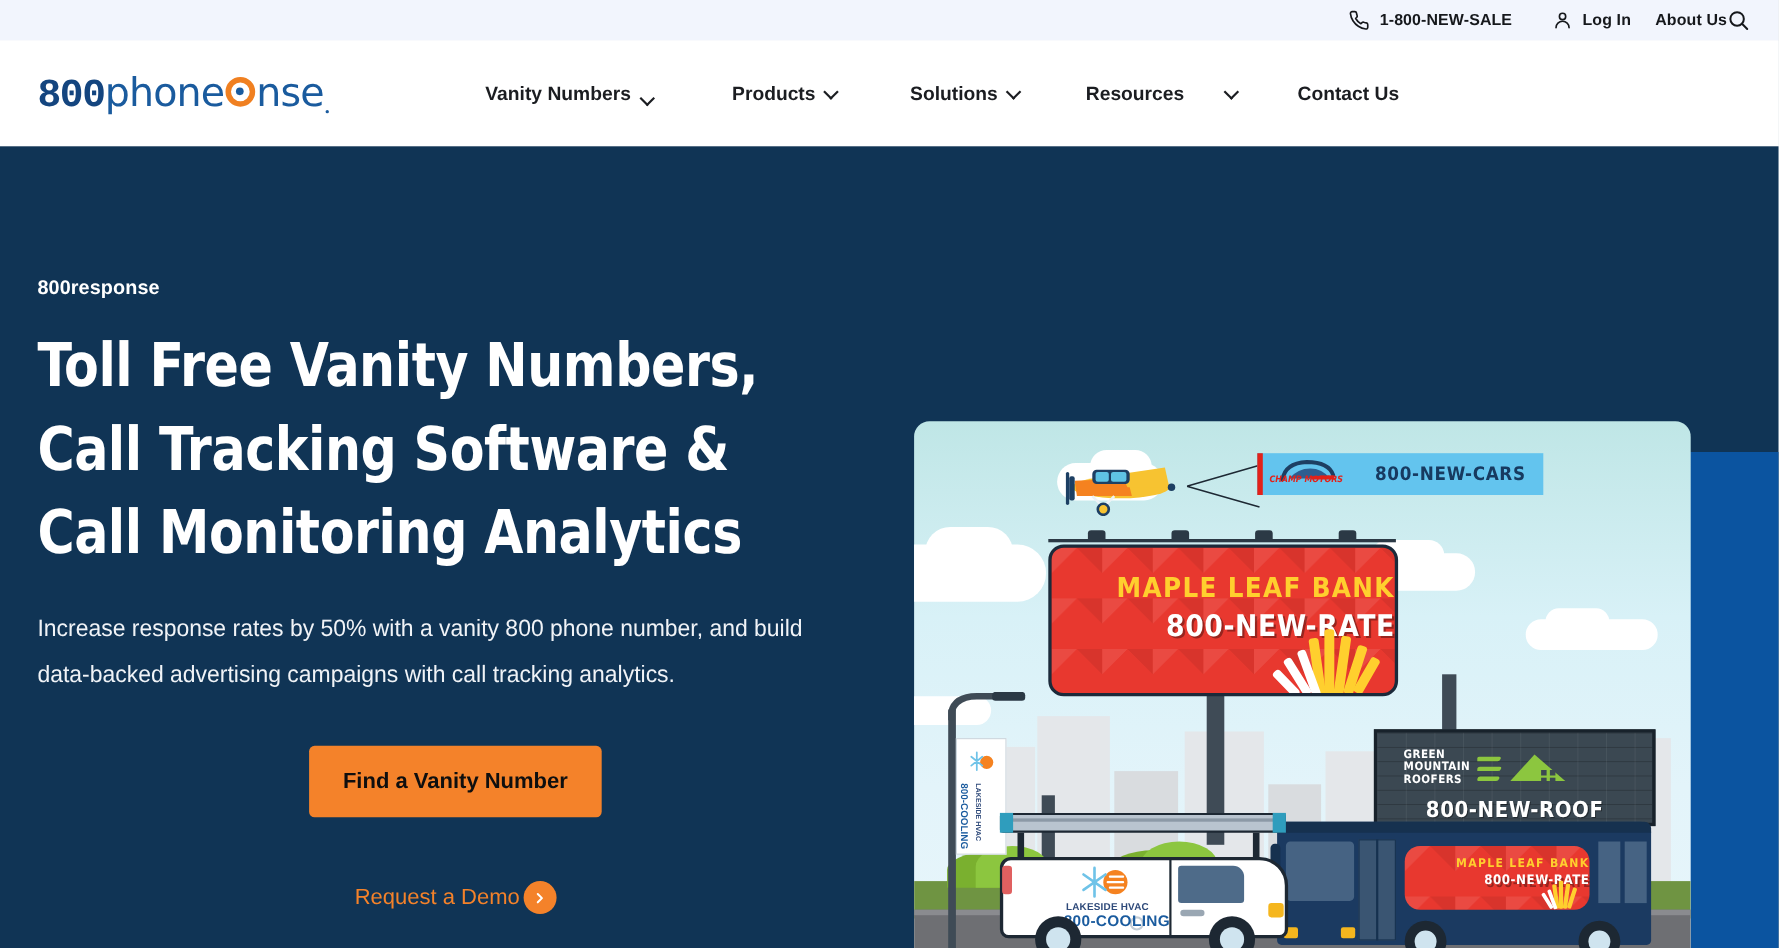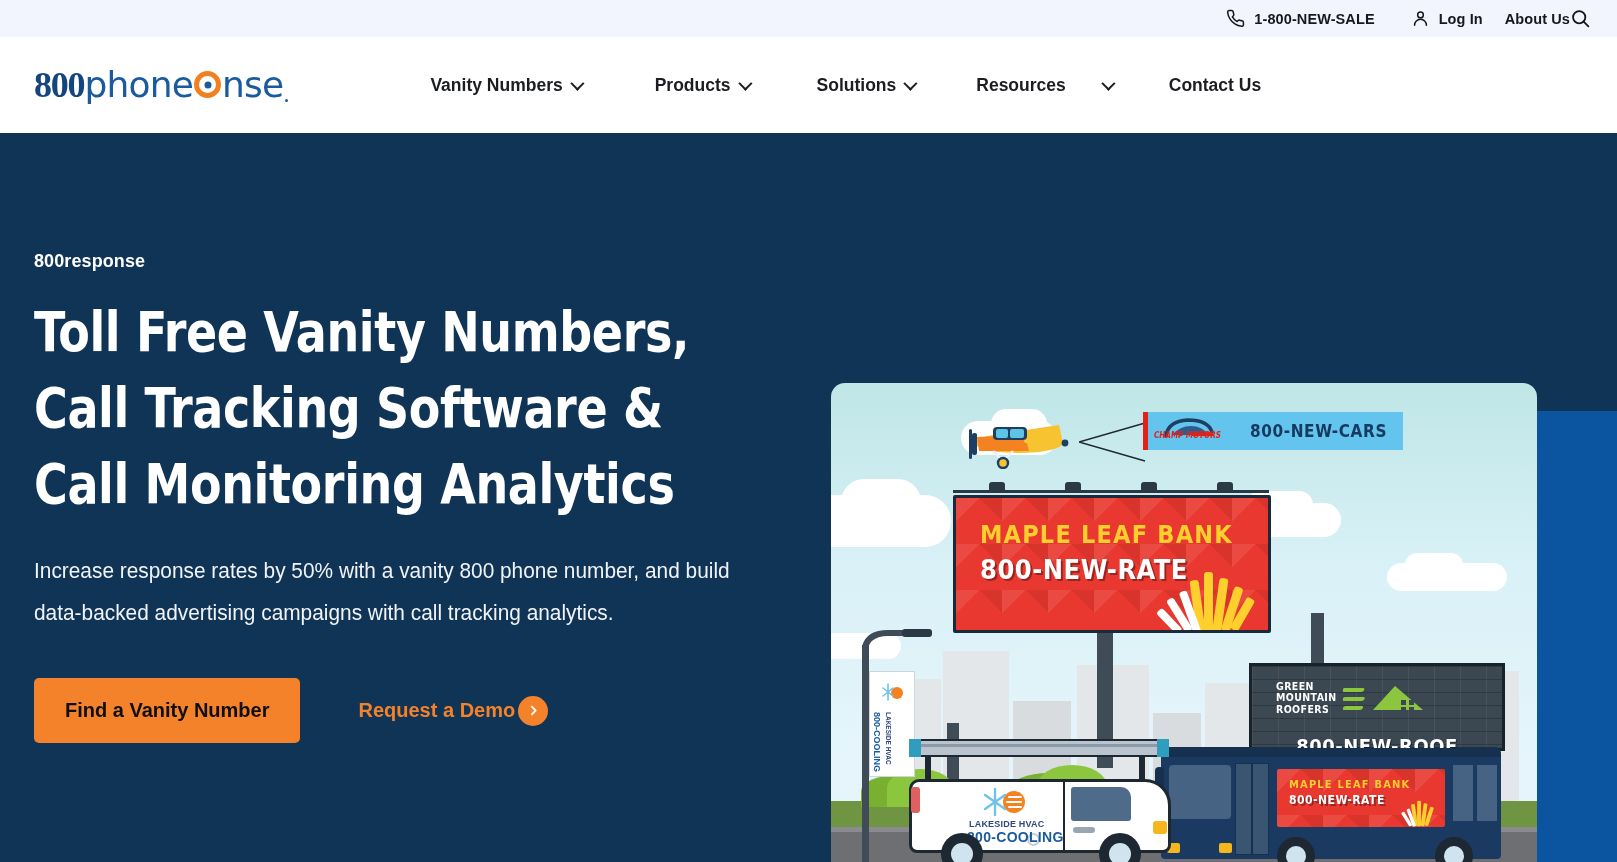--- a/index.html
+++ b/index.html
@@ -26,21 +26,21 @@
   .icon-svg { display: block; }
 
   
   .navbar {
     height: 96px; background: #ffffff;
     display: flex; align-items: center; padding: 0 0 0 34px;
     position: relative;
   }
   .logo { display: flex; align-items: baseline; user-select: none; }
   .logo-800 {
-    font-family: Liberation Serif, serif;
+    font-family: Liberation Mono, monospace;
     font-weight: 700; font-size: 36px; color: #14457f;
     letter-spacing: -1.2px;
   }
   .logo-resp, .logo-nse {
     font-family: "DejaVu Sans", sans-serif;
     font-weight: 400; font-size: 36px; color: #1a5b9e;
     letter-spacing: -.8px;
   }
   .logo-o {
     width: 27px; height: 27px; border-radius: 50%;
@@ -58,21 +58,21 @@
   }
 
   .nav-menu {
     display: flex; align-items: center; margin-left: 142px; gap: 0;
   }
   .nav-item {
     display: flex; align-items: center; gap: 8px;
     font-size: 17.5px; color: #1b1d21; font-weight: 600;
     cursor: pointer; padding: 0 0;
   }
-  .nav-sp-1 { margin-right: 74px; }
+  .nav-sp-1 { margin-right: 74px; align-items: flex-end; }
   .nav-sp-2 { margin-right: 68px; }
   .nav-sp-3 { margin-right: 62px; }
   .nav-sp-4 { margin-right: 57px; gap: 36px; }
   .chev {
     width: 10px; height: 10px; border-right: 2px solid #1b1d21;
     border-bottom: 2px solid #1b1d21; transform: rotate(45deg) translateY(-2px);
   }
   .cta-demo {
     position: absolute; right: 30px; top: 50%; transform: translateY(-50%);
     background: #f4822a; color: #0f0f0f;
@@ -99,32 +99,32 @@
     font-size: 55px; line-height: 76px; font-weight: 700;
     color: #ffffff; letter-spacing: -.4px; white-space: pre-line;
     transform: scaleX(0.93); transform-origin: left center;
   }
   .hero-sub {
     margin-top: 28px; font-size: 21.5px; line-height: 42px;
     color: #f0f3f7; font-weight: 400; max-width: 740px;
     transform: scaleX(0.97); transform-origin: left center;
   }
   .hero-actions {
-    margin-top: 44px; display: flex; align-items: center; gap: 58px;
+    margin-top: 44px; display: flex; align-items: center; gap: 58px; flex-direction: column;
   }
   .btn-primary {
     background: #f4822a; color: #0f0f0f;
     font-size: 20px; font-weight: 700;
     border: none; border-radius: 5px;
     padding: 21px 31px; cursor: pointer;
     font-family: "Liberation Sans", sans-serif;
   }
   .link-demo {
     display: flex; align-items: center; gap: 3px;
-    color: #f4822a; font-size: 20px; font-weight: 700; cursor: pointer;
+    color: #f4822a; font-size: 20px; font-weight: 400; cursor: pointer;
   }
   .arrow-circle {
     width: 30px; height: 30px; border-radius: 50%;
     background: #f4822a; display: flex; align-items: center;
     justify-content: center;
   }
 
   
   .art-wrap { position: absolute; left: 831px; top: 250px; }
   .art-shadow {
@@ -142,22 +142,22 @@
   .bld-l { position: absolute; background: #e4e7ea; }
 
   .road { position: absolute; left: 0; right: 0; background: #6e6f73; }
   .grass { position: absolute; left: 0; right: 0; background: #6f9442; }
   .bush { position: absolute; background: #8cc63f; border-radius: 50% 50% 0 0; }
   .bush-d { position: absolute; background: #7ab02f; border-radius: 50% 50% 0 0; }
 
   
   .bb { position: absolute; }
   .bb-maple {
-    background: #e8382f; border: 3px solid #1b2a3a; border-radius: 2px;
-    overflow: hidden; position: relative;
+    background: #e8382f; border: 3px solid #1b2a3a; border-radius: 14px;
+    overflow: hidden; position: relative; text-align: right;
   }
   .bb-maple::before {
     content: ""; position: absolute; inset: 0;
     background:
       linear-gradient(135deg, rgba(255,255,255,.09) 25%, transparent 25%) 0 0/46px 46px,
       linear-gradient(-135deg, rgba(0,0,0,.07) 25%, transparent 25%) 0 0/46px 46px;
   }
   .bb-text { position: relative; z-index: 2; }
   .maple-brand {
     color: #ffcf2e; font-weight: 700; letter-spacing: 1.2px;
@@ -407,21 +407,21 @@
             <rect x="66" y="22" width="5" height="5" fill="#3b4852"></rect>
             <rect x="58" y="29" width="5" height="5" fill="#3b4852"></rect>
             <rect x="66" y="29" width="5" height="5" fill="#3b4852"></rect>
             <g fill="#8cc63f">
               <rect x="4" y="10" width="22" height="4" rx="2" transform="skewX(-22)"></rect>
               <rect x="8" y="19" width="22" height="4" rx="2" transform="skewX(-22)"></rect>
               <rect x="12" y="28" width="20" height="4" rx="2" transform="skewX(-22)"></rect>
             </g>
           </svg>
         </div>
-        <div class="roof-num" style="font-size:20px; text-align:center; margin-top:16px;">800-NEW-ROOF</div>
+        <div class="roof-num" style="font-size:20px; text-align:center; margin-top:6px;">800-NEW-ROOF</div>
       </div>
 
       <div class="pole" style="left:116px; top:340px; width:12px; height:70px;"></div>
       <div class="bb bb-roof" style="left:58px; top:250px; width:230px; height:92px;">
         
         
       </div>
 
       <div class="grass" style="top:418px; height:34px;"></div>
       <div class="road" style="top:444px; height:92px; background:#6e6f73;"></div>

